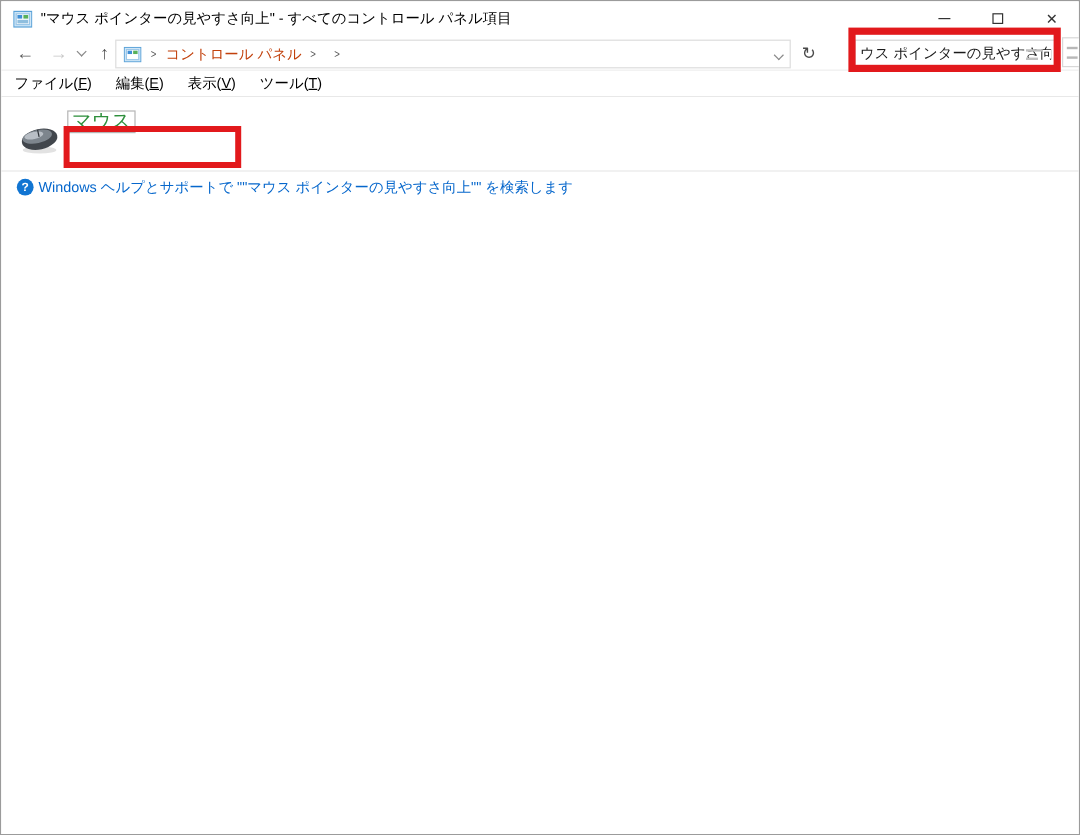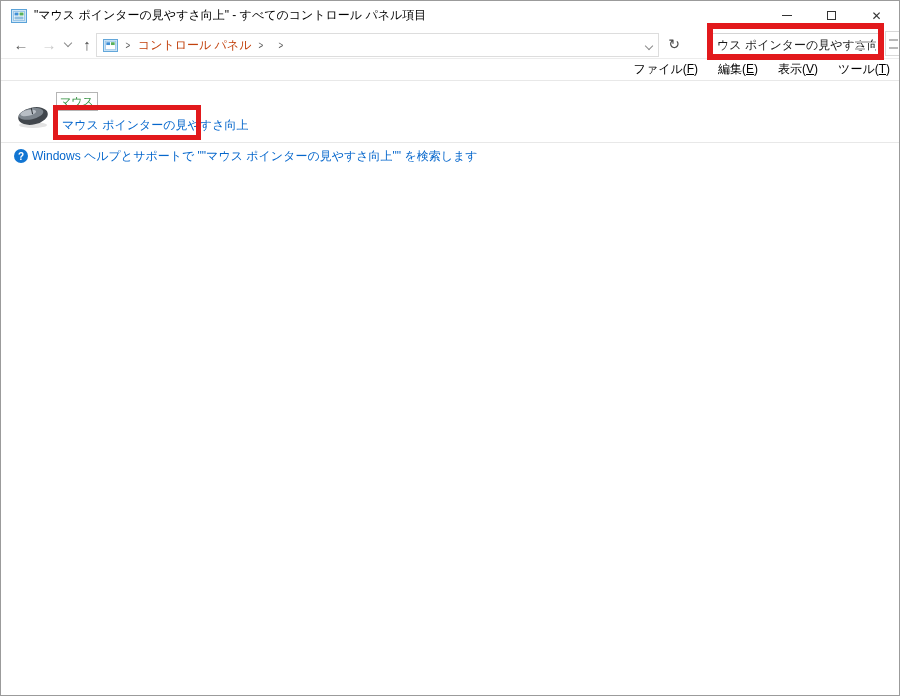--- a/index.html
+++ b/index.html
@@ -27,28 +27,28 @@
   .crumb-sep { color:#555; font-size:10px; margin:0 7px; transform:scaleX(0.8); display:inline-block; }
   .crumb { white-space:nowrap; color:#c2410c; }
   .addr-chev { margin-left:auto; }
   .refresh-btn { position:absolute; left:662px; top:0; width:22px; height:28px; display:flex; align-items:center; justify-content:center; font-size:14px; color:#4a4a4a; }
   .searchbox { position:absolute; left:711px; top:3px; width:169px; height:25px; border:1px solid #d4d4d4; background:#fff; font-family:"Liberation Sans",sans-serif; font-size:12px; color:#1a1a1a; padding:0 4px; }
   .search-dash { position:absolute; background:#c0c0c0; height:2px; z-index:3; }
   .suggestion-fragment { position:absolute; left:884px; top:1px; width:17px; height:25px; border:1px solid #d8d8d8; background:#fff; z-index:1; }
   .suggestion-fragment .dash { position:absolute; left:3px; width:9px; height:2px; background:#b8b8b8; }
 
   
-  .menubar { position:absolute; top:58px; left:0; right:0; height:22px; display:flex; align-items:center; border-bottom:1px solid #e8e8e8; background:#fff;justify-content:flex-end; }
+  .menubar { position:absolute; top:58px; left:0; right:0; height:22px; display:flex; align-items:center; border-bottom:1px solid #e8e8e8; background:#fff; }
   .menu-item { margin-left:8px; margin-right:6px; padding:2px 3px; font-size:12px; color:#000; white-space:nowrap; }
 
   
   .content { position:absolute; top:80px; left:0; right:0; bottom:0; background:#fff; }
   .mouse-icon { position:absolute; left:14px; top:21px; }
   .item-label-box { position:absolute; left:55px; top:11px; min-width:37px; height:19px; border:1px solid #b5b5b5; background:#fff; display:flex; align-items:center; padding:0 3px; z-index:1; }
-  .item-label-box span { color:#2e8f3c; font-size:11px; white-space:nowrap; }
+  .item-label-box span { color:#2e8f3c; font-size:16px; white-space:nowrap; }
   .task-link { position:absolute; left:61px; top:36px; color:#0667cc; font-size:12px; white-space:nowrap; z-index:1; cursor:pointer; }
   .content-sep { position:absolute; left:0; right:0; top:61px; height:1px; background:#e8e8e8; }
   .help-row { position:absolute; left:13px; top:67px; height:16px; display:flex; align-items:center; cursor:pointer; }
   .help-icon { width:14px; height:14px; border-radius:50%; background:#1175d2; color:#fff; font-size:10px; font-weight:bold; display:flex; align-items:center; justify-content:center; flex:0 0 auto; }
   .help-text { margin-left:4px; color:#0667cc; font-size:12px; white-space:nowrap; }
 
   
   .annot { position:absolute; border:6px solid #e2191c; background:transparent; z-index:10; pointer-events:none; }
   .annot-search { left:706px; top:22px; width:177px; height:37px; }
   .annot-link { left:52px; top:104px; width:148px; height:35px; border-width:5px; }
@@ -130,21 +130,20 @@
         <ellipse cx="16.5" cy="11.5" rx="12.5" ry="5.5" fill="#7d858d"></ellipse>
         <ellipse cx="14" cy="10" rx="8" ry="3" fill="#b8bec5"></ellipse>
         <line x1="18" y1="6" x2="18" y2="12" stroke="#2e3338" stroke-width="1"></line>
       </g>
     </svg>
 
     <div class="item-label-box">
       <span>マウス</span>
     </div>
 
-    <span class="task-link">マウス ポインターの見やすさ向上</span>
 
     <div class="content-sep"></div>
 
     <div class="help-row">
       <span class="help-icon">?</span>
       <span class="help-text">Windows ヘルプとサポートで ""マウス ポインターの見やすさ向上"" を検索します</span>
     </div>
   </div>
 
   <div class="annot annot-search"></div>

